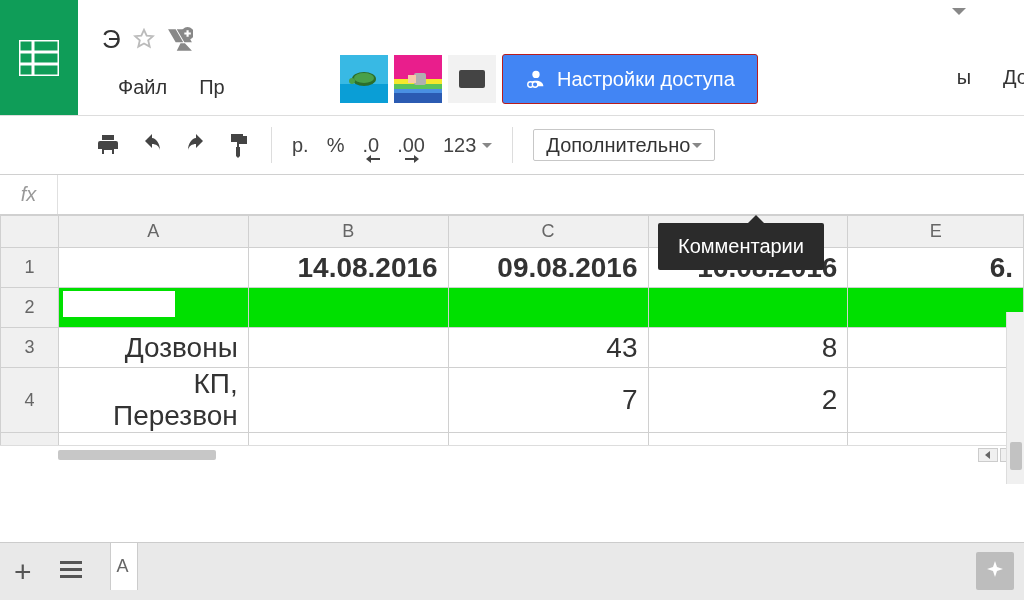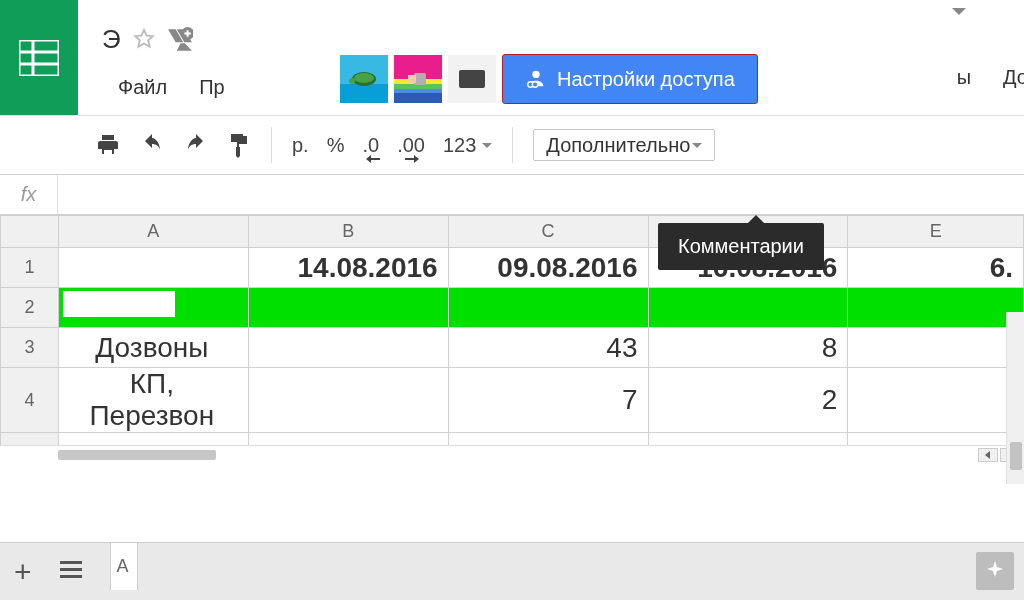--- a/index.html
+++ b/index.html
@@ -47,21 +47,21 @@
 
   
   .grid { position:relative; overflow:hidden; height:230px;}
   table { border-collapse:collapse; table-layout:fixed; }
   th, td { border:1px solid #d0d0d0; height:40px; }
   .col-header th { background:#f0f0f0; color:#666; font-weight:normal; font-size:18px; text-align:center; height:32px;}
   .row-header { background:#f0f0f0; color:#666; text-align:center; font-size:18px; width:58px;}
   .corner { background:#f0f0f0; width:58px; height:32px;}
   td { padding:0 10px; font-size:28px; }
   .right { text-align:right; font-weight:bold;}
-  .left { text-align:center;padding-left:7px; }
+  .left { text-align:right;padding-left:7px; }
   .green-row td:not(.row-header) { background:#00e000; }
   .green-row .cellA { position:relative; }
   .green-row .cellA::after { content:""; position:absolute; left:4px; top:3px; width:112px; height:26px; background:#fff;}
   .vscroll { position:absolute; right:0; top:312px; width:18px; height:172px; background:#f0f0f0; border-left:1px solid #ddd;}
   .vscroll .thumb { width:12px; margin:2px auto; height:28px; background:#c2c2c2; border-radius:2px; margin-top:130px;}
   .hscroll-area { height:18px; background:#fff; border-top:1px solid #ddd; display:flex; align-items:center;}
   .hscroll-track { margin-left:58px; width:158px; height:10px; background:#c7c7c7; border-radius:2px;}
   .arrows { margin-left:auto; margin-right:4px; display:flex; gap:2px;}
   .arrows .arr { width:20px; height:14px; background:#f0f0f0; border:1px solid #ccc; display:flex; align-items:center; justify-content:center;}
 

